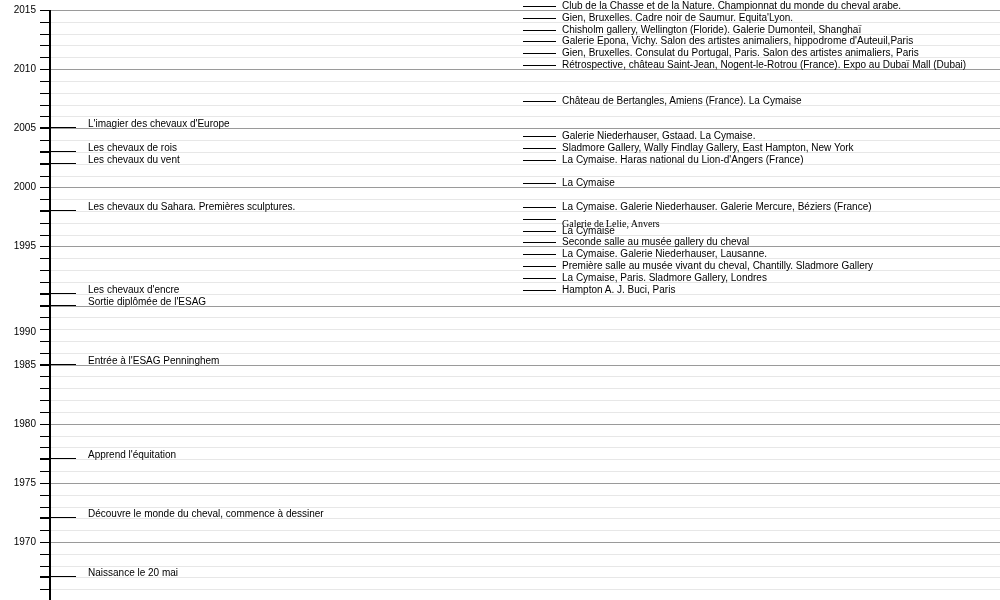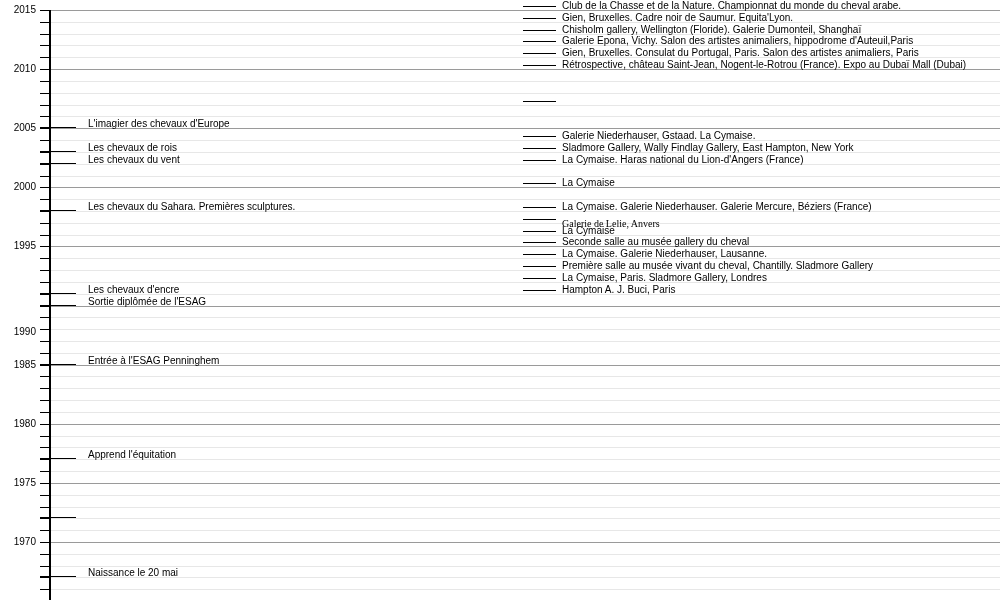--- a/index.html
+++ b/index.html
@@ -190,35 +190,37 @@
     <div class="event-label left-ev" style="top: 200.978px; color: rgb(0, 0, 0);">Les chevaux du Sahara. Premières sculptures.</div>
     <div class="leader left-ev" style="top: 292.733px;"></div>
     <div class="event-label left-ev" style="top: 283.733px; color: rgb(0, 0, 0);">Les chevaux d'encre</div>
     <div class="leader left-ev" style="top: 304.556px;"></div>
     <div class="event-label left-ev" style="top: 295.556px; color: rgb(0, 0, 0);">Sortie diplômée de l'ESAG</div>
     <div class="leader left-ev" style="top: 363.667px;"></div>
     <div class="event-label left-ev" style="top: 354.667px; color: rgb(0, 0, 0);">Entrée à l'ESAG Penninghem</div>
     <div class="leader left-ev" style="top: 458.244px;"></div>
     <div class="event-label left-ev" style="top: 449.244px; color: rgb(0, 0, 0);">Apprend l'équitation</div>
     <div class="leader left-ev" style="top: 517.356px;"></div>
+    <div class="event-label left-ev" style="top: 508.356px; color: rgb(0, 0, 0);">Découvre le monde du cheval, commence à dessiner</div>
     <div class="leader left-ev" style="top: 576.467px;"></div>
     <div class="event-label left-ev" style="top: 567.467px; color: rgb(0, 0, 0);">Naissance le 20 mai</div>
     <div class="leader right-ev" style="top: 6px;"></div>
     <div class="event-label right-ev" style="top: 0px; color: rgb(0, 0, 0);">Club de la Chasse et de la Nature. Championnat du monde du cheval arabe.</div>
     <div class="leader right-ev" style="top: 17.8222px;"></div>
     <div class="event-label right-ev" style="top: 11.8222px; color: rgb(0, 0, 0);">Gien, Bruxelles. Cadre noir de Saumur. Equita'Lyon.</div>
     <div class="leader right-ev" style="top: 29.6444px;"></div>
     <div class="event-label right-ev" style="top: 23.6444px; color: rgb(0, 0, 0);">Chisholm gallery, Wellington (Floride). Galerie Dumonteil, Shanghaï</div>
     <div class="leader right-ev" style="top: 41.4667px;"></div>
     <div class="event-label right-ev" style="top: 35.4667px; color: rgb(0, 0, 0);">Galerie Epona, Vichy. Salon des artistes animaliers, hippodrome d'Auteuil,Paris</div>
     <div class="leader right-ev" style="top: 53.2889px;"></div>
     <div class="event-label right-ev" style="top: 47.2889px; color: rgb(0, 0, 0);">Gien, Bruxelles. Consulat du Portugal, Paris. Salon des artistes animaliers, Paris</div>
     <div class="leader right-ev" style="top: 65.1111px;"></div>
     <div class="event-label right-ev" style="top: 59.1111px; color: rgb(0, 0, 0);">Rétrospective, château Saint-Jean, Nogent-le-Rotrou (France). Expo au Dubaï Mall (Dubai)</div>
     <div class="leader right-ev" style="top: 100.578px;"></div>
+    <div class="event-label right-ev" style="top: 94.5778px; color: rgb(0, 0, 0);">Château de Bertangles, Amiens (France). La Cymaise</div>
     <div class="leader right-ev" style="top: 136.044px;"></div>
     <div class="event-label right-ev" style="top: 130.044px; color: rgb(0, 0, 0);">Galerie Niederhauser, Gstaad. La Cymaise.</div>
     <div class="leader right-ev" style="top: 147.867px;"></div>
     <div class="event-label right-ev" style="top: 141.867px; color: rgb(0, 0, 0);">Sladmore Gallery, Wally Findlay Gallery, East Hampton, New York</div>
     <div class="leader right-ev" style="top: 159.689px;"></div>
     <div class="event-label right-ev" style="top: 153.689px; color: rgb(0, 0, 0);">La Cymaise. Haras national du Lion-d'Angers (France)</div>
     <div class="leader right-ev" style="top: 183.333px;"></div>
     <div class="event-label right-ev" style="top: 177.333px; color: rgb(0, 0, 0);">La Cymaise</div>
     <div class="leader right-ev" style="top: 206.978px;"></div>
     <div class="event-label right-ev" style="top: 200.978px; color: rgb(0, 0, 0);">La Cymaise. Galerie Niederhauser. Galerie Mercure, Béziers (France)</div>

